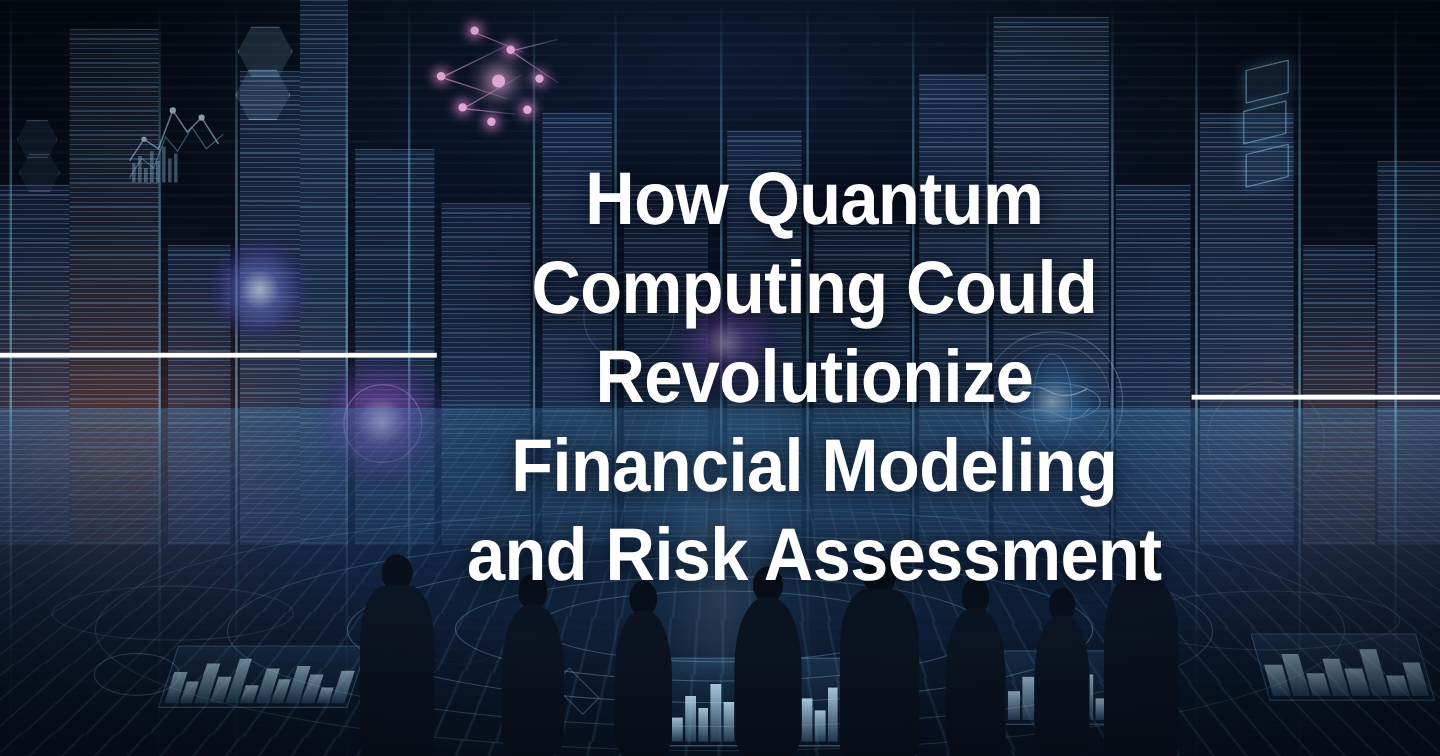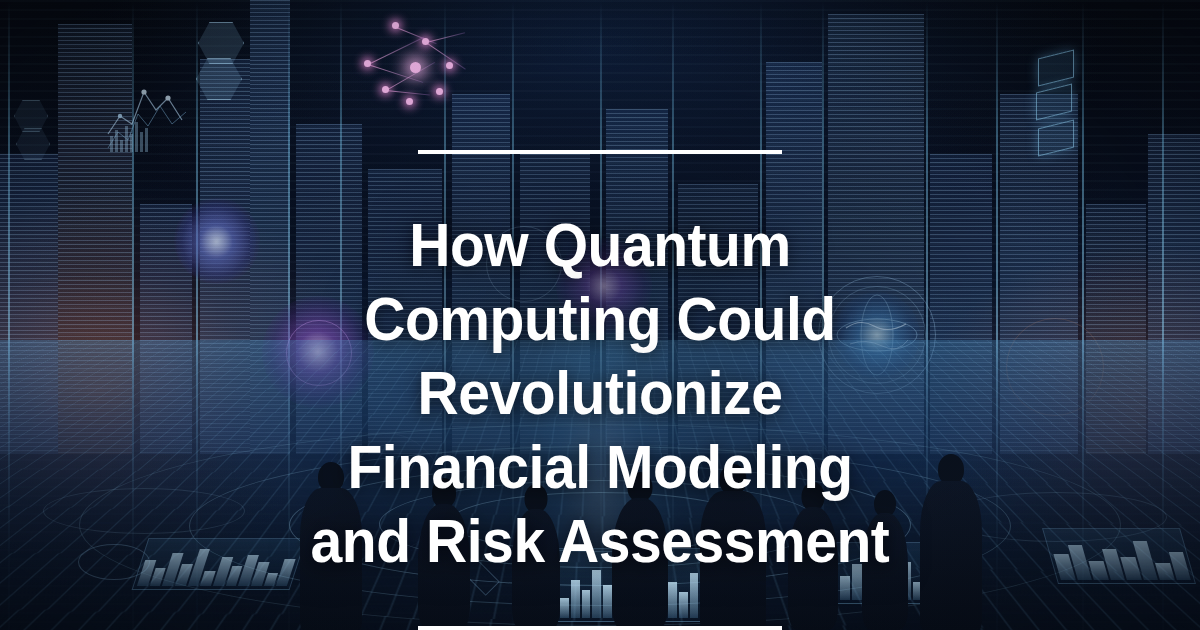--- a/index.html
+++ b/index.html
@@ -105,22 +105,22 @@
 
   
   .vignette{
     background:
       radial-gradient(ellipse 62% 58% at 50% 48%, rgba(4,8,16,.34) 0%, rgba(4,8,16,.10) 58%, rgba(4,8,16,0) 78%),
       radial-gradient(ellipse 88% 92% at 50% 50%, rgba(0,0,0,0) 42%, rgba(3,6,12,.62) 100%);
   }
 
   
   .content{
-    position:absolute;inset:0;display:flex;flex-direction:column;
-    align-items:center;justify-content:flex-end;gap:16px;
+    position:absolute;inset:0;display:flex;flex-direction:row;
+    align-items:center;justify-content:space-between;
   }
   .rule{
     height:4px;width:364px;background:#ffffff;flex:none;
   }
   .rule.top{margin-bottom:38px;}
   .rule.bottom{margin-top:32px;}
   .headline{
     margin:0;padding:0;width:700px;text-align:center;color:#fff;
     font-family:"Liberation Sans","DejaVu Sans",sans-serif;
     font-weight:700;font-size:62px;line-height:74px;

